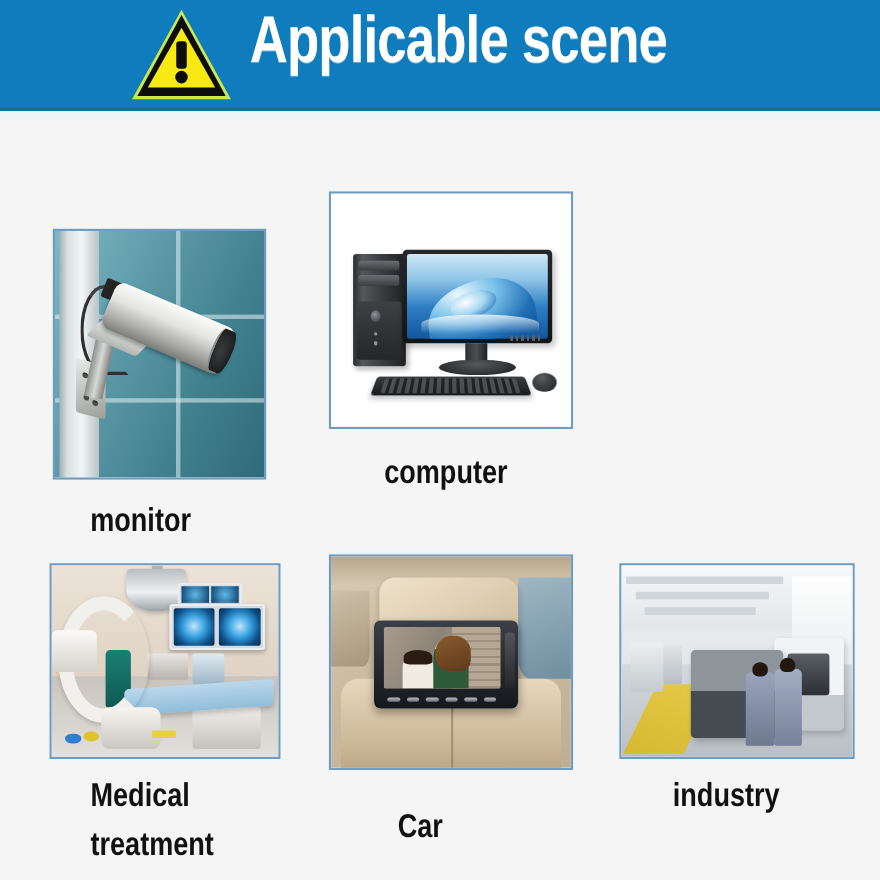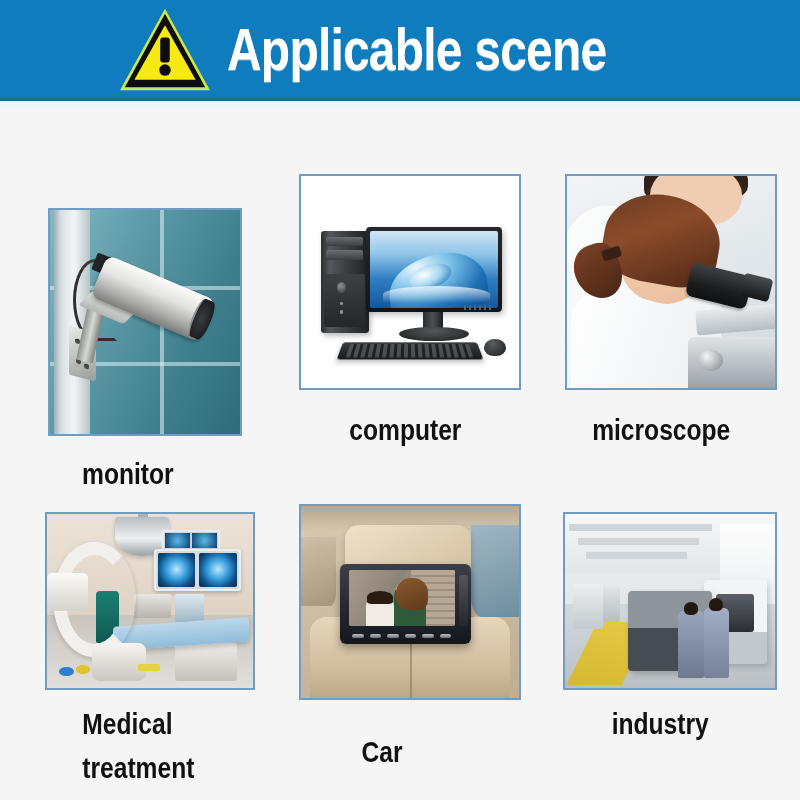--- a/index.html
+++ b/index.html
@@ -9,21 +9,21 @@
     font-family:"Liberation Sans","DejaVu Sans",sans-serif;
     position:relative;
   }
   
   .banner{
     position:absolute;left:0;top:0;width:800px;height:100px;
     background:#0f7cbd;
     display:flex;align-items:center;justify-content:center;
     overflow:hidden;
   }
-  .banner-inner{display:flex;align-items:center;gap:14px;margin-left:18px;}
+  .banner-inner{display:flex;gap:14px;margin-left:18px;}
   .warn-ico{width:96px;height:88px;flex:none;display:block;}
   .banner-title{
     color:#ffffff;
     font-family:"Liberation Sans","DejaVu Sans",sans-serif;
     font-size:60px;font-weight:bold;
     letter-spacing:-1px;
     transform:scaleX(.80);transform-origin:left center;
     white-space:nowrap;line-height:1;
     text-shadow:0 1px 0 rgba(255,255,255,.35);
   }
@@ -342,41 +342,20 @@
         <div class="mon-base"></div>
         <div class="kbd">
             <div class="kbd-keys"></div>
           </div>
         <div class="mouse"></div>
       </div>
     </div>
     <div class="label" style="left:38px;top:234px;">computer</div>
   </div>
 
-  <div class="cell" style="left:565px;top:66px;width:214px;height:300px;">
-    <div class="card" style="left:0;top:0;width:212px;height:216px;">
-      <div class="scene">
-        <div class="ms-bg"></div>
-        <div class="ms-man-coat"></div>
-        <div class="ms-man-hair"></div>
-        <div class="ms-man-head"></div>
-        <div class="ms-woman-coat"></div>
-        <div class="ms-woman-head"></div>
-        <div class="ms-hair"></div>
-        <div class="ms-pony"></div>
-        <div class="ms-ponytie"></div>
-        <div class="ms-base"></div>
-        <div class="ms-stage"></div>
-        <div class="ms-knob"></div>
-        <div class="ms-eyepiece"></div>
-        <div class="ms-eyetube"></div>
-      </div>
-    </div>
-    <div class="label" style="left:12px;top:234px;">microscope</div>
-  </div>
 
   <div class="cell" style="left:45px;top:404px;width:212px;height:290px;">
     <div class="card" style="left:0;top:0;width:210px;height:178px;">
       <div class="scene">
         <div class="med-bg"></div>
         <div class="med-wall"></div>
         <div class="med-floor"></div>
         <div class="med-lamp-arm"></div>
         <div class="med-lamp"></div>
         <div class="med-mon-top">

